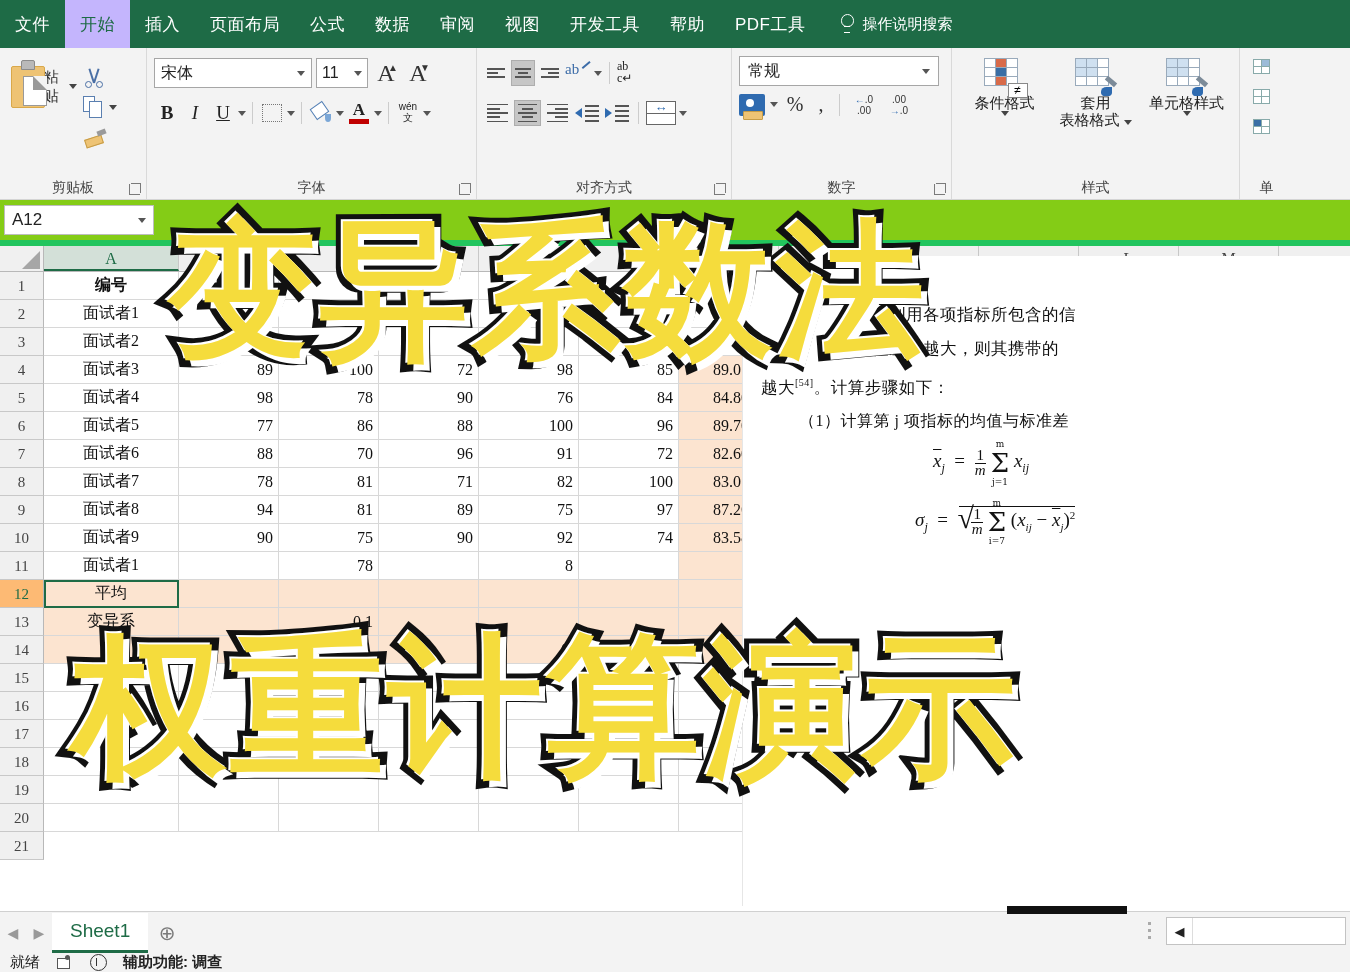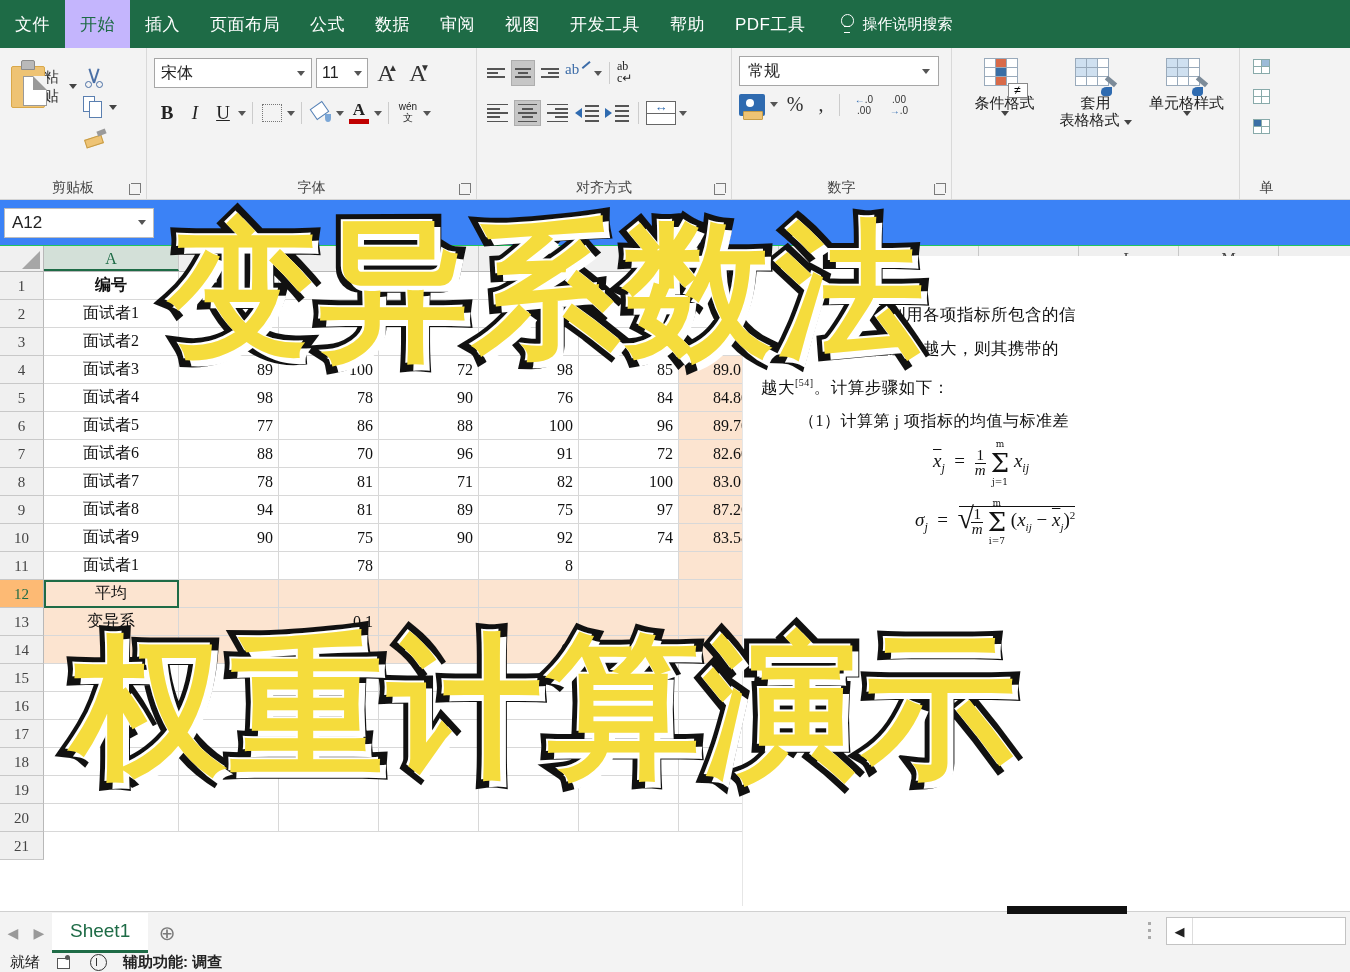--- a/index.html
+++ b/index.html
@@ -144,22 +144,22 @@
   .pbrush{position:absolute;right:-4px;bottom:-3px;width:20px;height:18px;}
   .pbrush:before{content:"";position:absolute;left:4px;top:0;width:12px;height:5px;background:#7c8b99;transform:rotate(40deg);}
   .pbrush:after{content:"";position:absolute;left:0px;top:8px;width:11px;height:9px;background:#2f6bb0;border-radius:50% 0 40% 40%;}
   
   .g-cells{ width:54px; }
   .cellico{width:28px;height:24px;position:relative;margin:3px 0;}
   .cellico table{border-collapse:collapse;}
   .cellico td{width:8px;height:7px;border:1px solid #8aa;background:#fff;}
   
   .fbar{
-    height:46px; background:#3b82f6; display:flex; align-items:center;
-    border-bottom:1px solid #22c55e; padding:0 4px; position:relative; z-index:2;text-align:center;
+    height:46px; background:#84cc16; display:flex; align-items:center;
+    border-bottom:6px solid #22c55e; padding:0 4px; position:relative; z-index:2;text-align:center;
   }
   .namebox{
     width:150px;height:30px;background:#fff;border:1px solid #bdbdbd;
     display:flex;align-items:center;justify-content:space-between;padding:0 7px;
     font-size:17px;color:#222;font-family:"Liberation Sans",sans-serif;
   }
   
   .gridwrap{ position:absolute; left:0; top:246px; width:1350px; height:665px; background:#fff; overflow:hidden;}
   .colhdr{ display:flex; height:26px; background:#f0f0f0; border-bottom:1px solid #b8b8b8;}
   .corner{ width:44px; background:#f0f0f0; border-right:1px solid #b8b8b8; position:relative;}
@@ -507,20 +507,21 @@
                   <td></td>
                 </tr>
               </tbody>
             </table>
           <span class="pbrush"></span>
         </div>
         <div class="lbl">单元格样式</div>
         <div class="caret"></div>
       </div>
     </div>
+    <div class="grp-label">样式</div>
   </div>
 
   <div class="grp g-cells">
     <div class="grp-body" style="flex-direction:column;align-items:center;">
       <div class="cellico">
         <table>
             <tbody>
               <tr>
                 <td></td>
                 <td style="background:#9bbbd8"></td>

